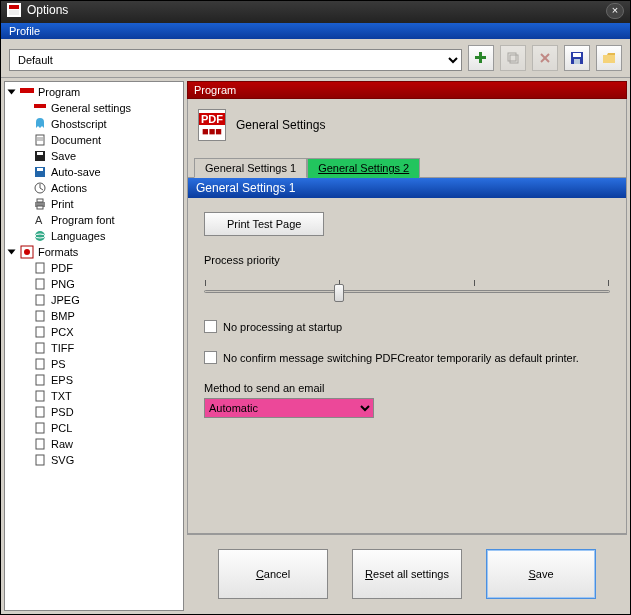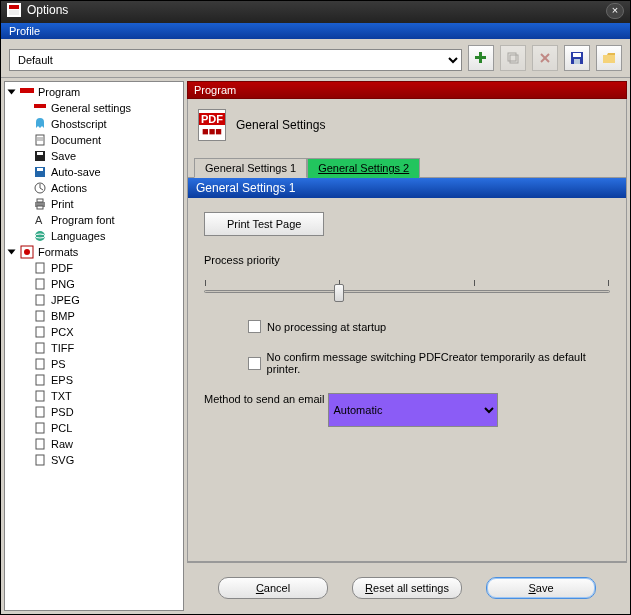--- a/index.html
+++ b/index.html
@@ -45,27 +45,27 @@
   .btn { border:1px solid #888; background:linear-gradient(#fdfdfd,#e4e4e4); padding:5px 22px; cursor:pointer; min-width:100px;}
   .btn.primary { border:1px solid #4a8fe0; box-shadow:0 0 0 1px #9cc6f5 inset; }
 
   .slider-wrap { display:flex;flex-direction:column;gap:14px;}
   .slider-track { position:relative; height:22px; }
   .slider-ticks { position:absolute; top:0; left:0; right:0; display:flex; justify-content:space-between; padding:0 1px;}
   .slider-ticks span { width:1px;height:6px;background:#555; }
   .slider-bar { position:absolute; top:10px; left:0; right:0; height:3px; background:#cac6be; border:1px solid #888; border-radius:2px;}
   .slider-thumb { position:absolute; top:4px; width:10px; height:18px; background:linear-gradient(#fafafa,#d8d8d8); border:1px solid #777; border-radius:2px; cursor:pointer; transform:translateX(-50%);}
 
-  .check-row { display:flex; align-items:center; gap:6px;margin-left:44px; }
+  .check-row { display:flex; align-items:center; gap:6px; }
   .chk { width:13px;height:13px;border:1px solid #888;background:#fff; cursor:pointer;}
 
-  .email-select { width:170px; height:34px; border:1px solid #888; background:#8b5cf6;}
+  .email-select { width:170px; height:20px; border:1px solid #888; background:#ec4899;}
 
   .button-row { display:flex; gap:24px; justify-content:center; padding:14px 10px 12px; background:#d4d0c8; border-top:1px solid #999;}
-  .button-row .btn { min-width:110px; padding:4px 10px;border-radius:10px;}
+  .button-row .btn { min-width:110px; padding:18px 10px;}
   .u { text-decoration: underline; }
 
   svg { display:block; }
 </style>
 </head>
 <body>
 
 <div class="window">
 
   <div class="titlebar">
@@ -367,21 +367,21 @@
 
           <div class="check-row">
             <span class="chk"></span>
             <span>No processing at startup</span>
           </div>
           <div class="check-row">
             <span class="chk"></span>
             <span>No confirm message switching PDFCreator temporarily as default printer.</span>
           </div>
 
-          <div style="display:flex;flex-direction:row;gap:4px;">
+          <div style="display:flex;flex-direction:column;gap:4px;">
             <span>Method to send an email</span>
             <select class="email-select">
               <option>Automatic</option>
             </select>
           </div>
         </div>
       </div>
 
       <div class="button-row">
         <button class="btn"><span class="u">C</span><span id="btn-cancel-rest">ancel</span></button>

